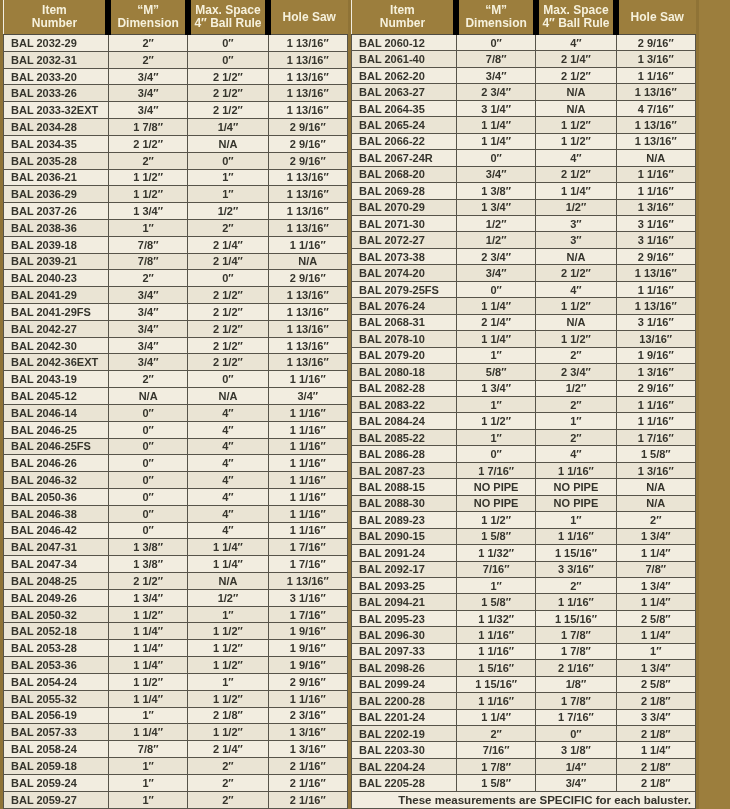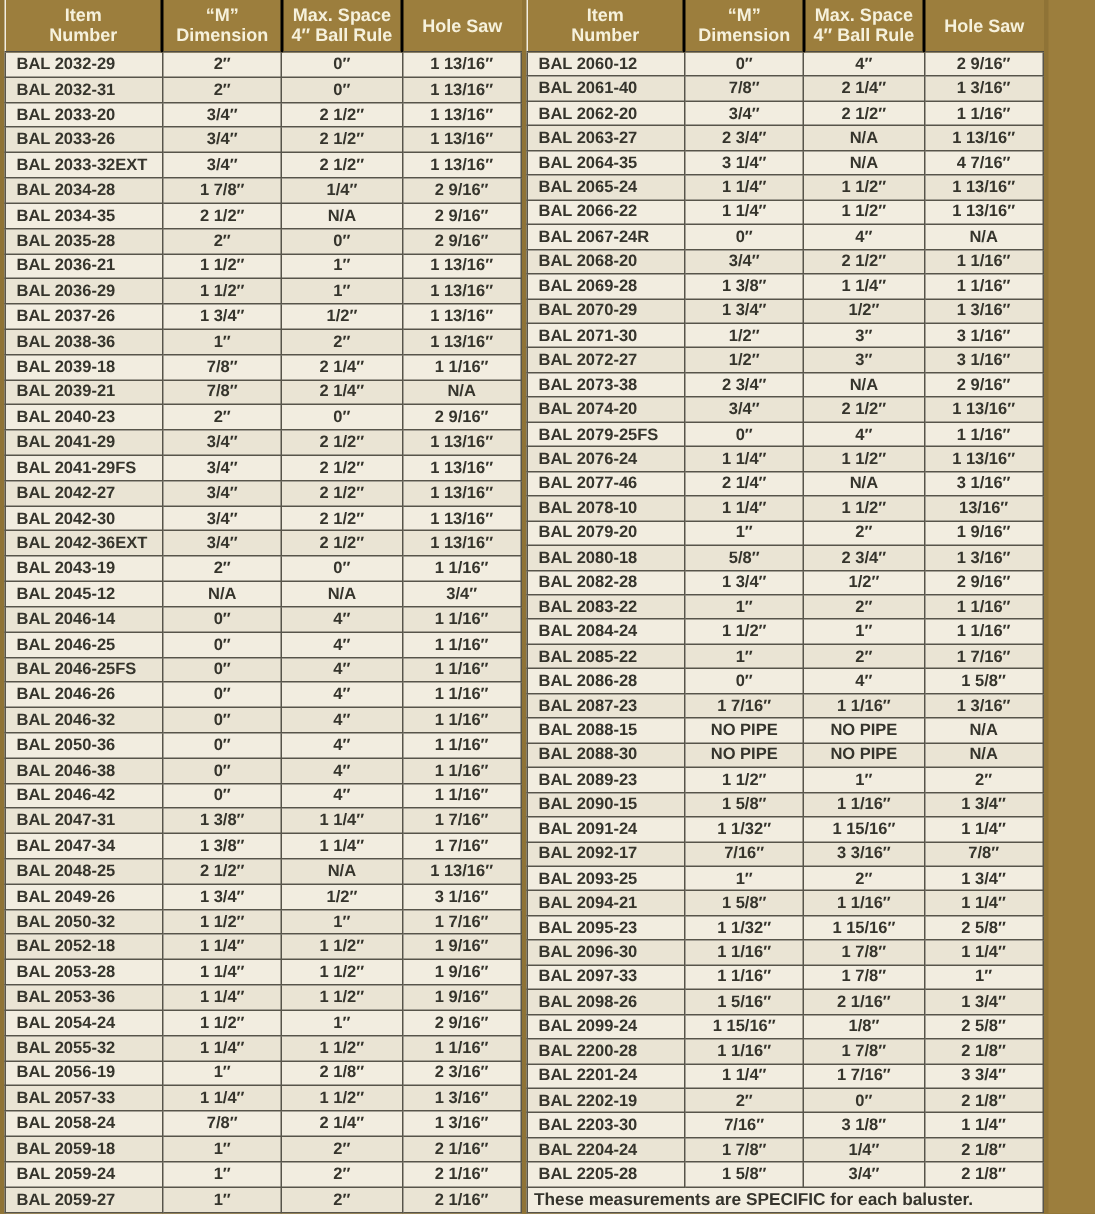--- a/index.html
+++ b/index.html
@@ -30,21 +30,21 @@
   th {
     background: #9C7E3D;
     color: #F6F1DC;
     font-size: 12px;
     line-height: 13px;
     font-weight: bold;
     text-align: center;
     vertical-align: middle;
     height: 30px;
     padding: 2px 1px;
-    border-left: 2px solid #000000;
+    border-left: 6px solid #000000;
     border-bottom: 1px solid #4F4C42;
   }
   th:first-child { border-left: none; }
   th .hdr-inner { display: inline-block; }
   th .hdr-narrow { max-width: 58px; }
   td {
     font-size: 11px;
     font-weight: bold;
     color: #35342C;
     text-align: center;
@@ -55,21 +55,21 @@
     overflow: hidden;
   }
   td.c0 {
     text-align: left;
     padding-left: 7px;
   }
   tr.r-even td { background: #F2EDE0; }
   tr.r-odd  td { background: #EAE4D4; }
   tr.note-row td {
     background: #F2EDE0;
-    text-align: left;
+    text-align: right;
     font-size: 11.5px;
     padding: 0 4px;
   }
 </style>
 </head>
 <body>
 
 <div class="sheet">
 
   <table class="spec">
@@ -479,21 +479,21 @@
           <td class="c2">4″</td>
           <td class="c3">1 1/16″</td>
         </tr>
         <tr class="r-odd">
           <td class="c0">BAL 2076-24</td>
           <td class="c1">1 1/4″</td>
           <td class="c2">1 1/2″</td>
           <td class="c3">1 13/16″</td>
         </tr>
         <tr class="r-even">
-          <td class="c0">BAL 2077-46</td>
+          <td class="c0">BAL 2068-31</td>
           <td class="c1">2 1/4″</td>
           <td class="c2">N/A</td>
           <td class="c3">3 1/16″</td>
         </tr>
         <tr class="r-odd">
           <td class="c0">BAL 2078-10</td>
           <td class="c1">1 1/4″</td>
           <td class="c2">1 1/2″</td>
           <td class="c3">13/16″</td>
         </tr>

